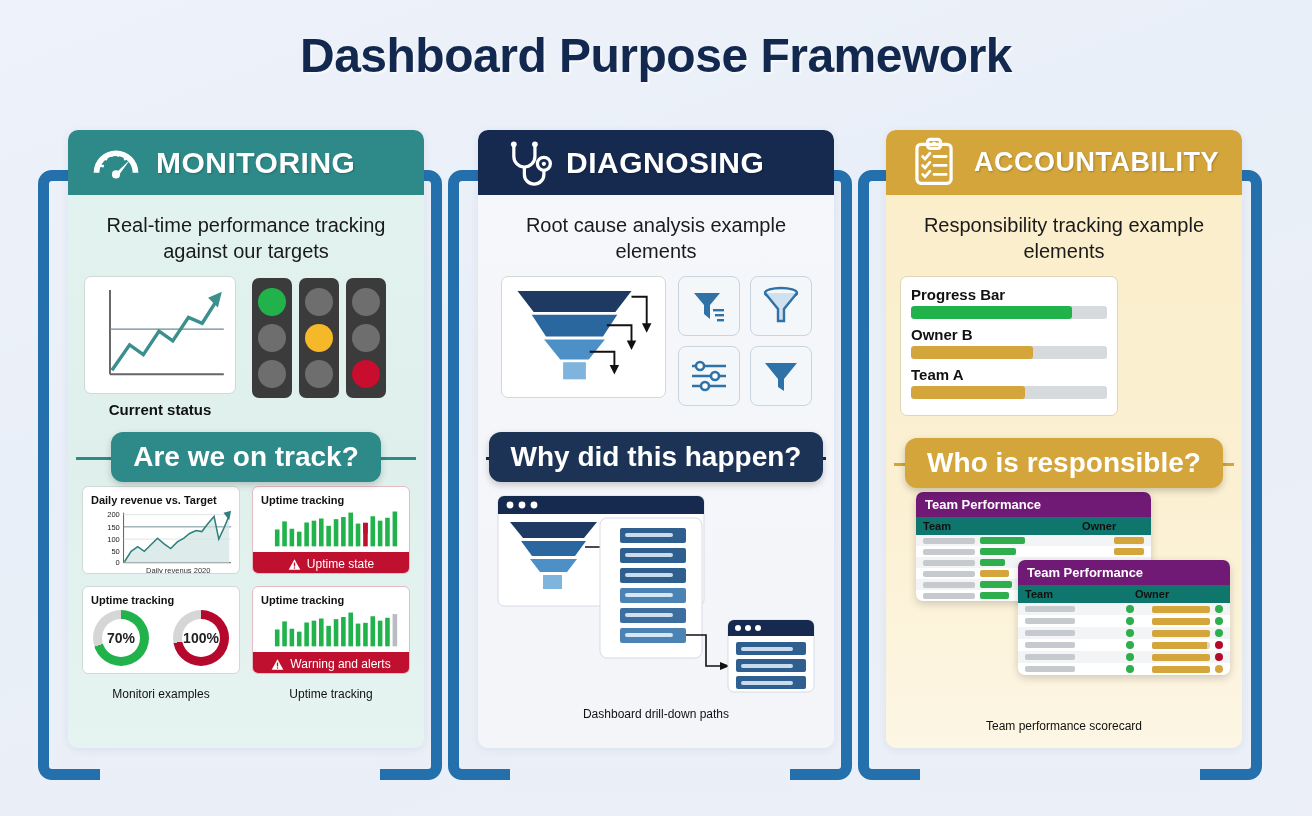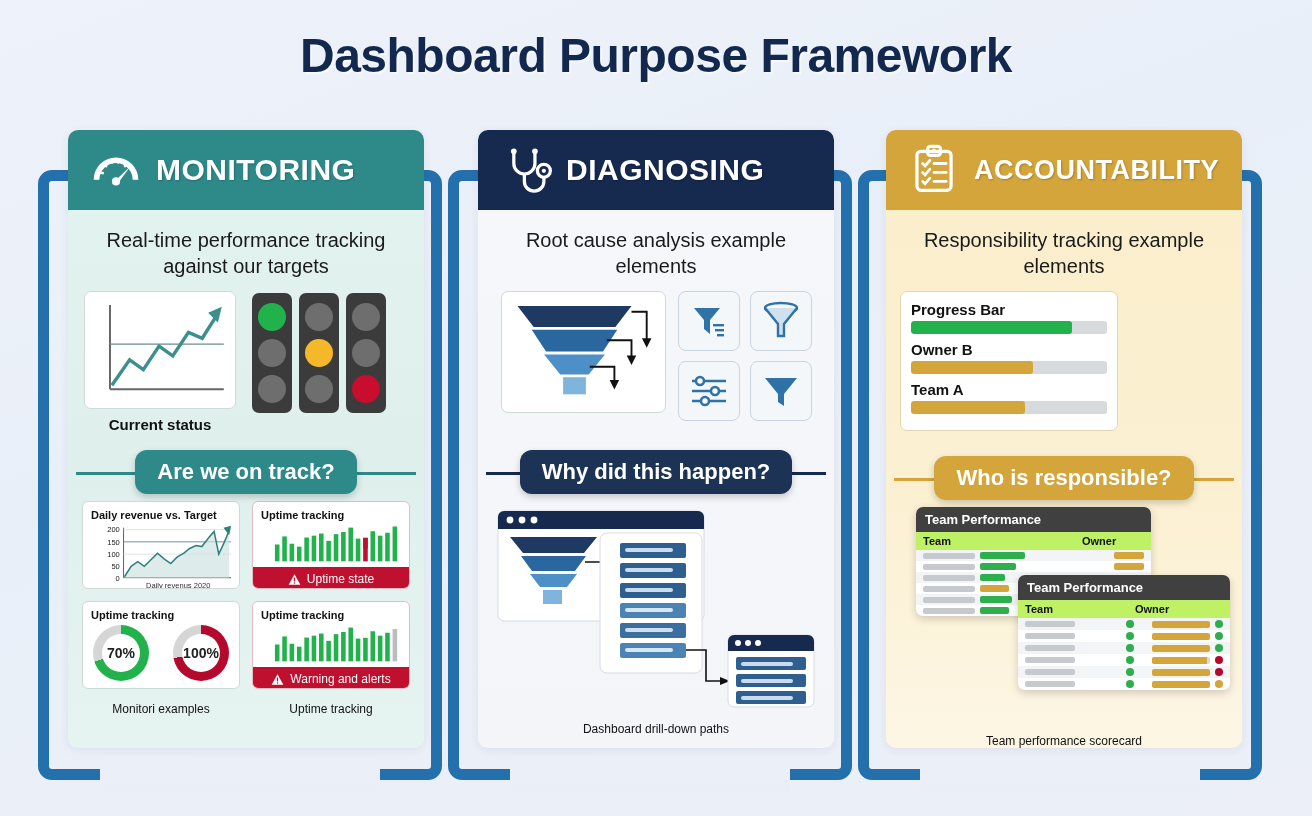--- a/index.html
+++ b/index.html
@@ -34,21 +34,21 @@
   .col {
     position:absolute; top:130px; width:356px; height:618px;
     border-radius:10px; overflow:hidden;
     box-shadow:0 2px 10px rgba(20,40,80,.07);
   }
   .col.c1 { left:68px;  background:linear-gradient(180deg,#e3f3ef 0%,#dff0ec 55%,#e6f4f1 100%); }
   .col.c2 { left:478px; background:linear-gradient(180deg,#f6f7fa 0%,#f3f5f9 100%); }
   .col.c3 { left:886px; background:linear-gradient(180deg,#faeeca 0%,#fbf0d2 60%,#fdf6e4 100%); }
 
   .hdr {
-    height:80px; display:flex; align-items:center; gap:14px;
+    height:65px; display:flex; align-items:center; gap:14px;
     padding-left:22px; border-radius:8px 8px 0 0;
   }
   .hdr .ico { width:52px; height:52px; flex:0 0 52px; }
   .hdr .htxt { color:#fff; font-size:30px; font-weight:bold; letter-spacing:.5px;
                text-shadow:1px 1px 2px rgba(0,0,0,.22); white-space:nowrap; }
   .c1 .hdr { background:#2e8a89; }
   .c2 .hdr { background:#16294f; }
   .c3 .hdr { background:#d3a53a; }
   .c3 .htxt { font-size:27px; }
 
@@ -57,21 +57,21 @@
     padding:18px 18px 0; font-weight:400;
   }
 
   
   .divwrap { position:relative; height:58px; margin-top:10px; display:flex;
              align-items:center; justify-content:center; }
   .divwrap .rule { position:absolute; left:8px; right:8px; top:50%; height:3px; }
   .c1 .rule{ background:#2e8a89; } .c2 .rule{ background:#16294f; } .c3 .rule{ background:#d3a53a; }
   .pill {
     position:relative; z-index:2; border-radius:12px; color:#fff;
-    font-size:22px; font-weight:bold; padding:9px 22px;
+    font-size:28px; font-weight:bold; padding:9px 22px;
     box-shadow:0 3px 7px rgba(0,0,0,.2); white-space:nowrap;
   }
   .c1 .pill{ background:#2e8a89; } .c2 .pill{ background:#1d3356; } .c3 .pill{ background:#d3a53a; }
 
   
   .card { background:#fff; border:1px solid #cfd9d6; border-radius:7px; }
   .caption { text-align:center; font-size:12px; color:#111; margin-top:7px; }
 
   
   .mon-top { display:flex; gap:16px; padding:12px 16px 0; align-items:flex-start; }
@@ -115,23 +115,23 @@
   .badges{ display:flex; flex-direction:column; justify-content:space-around;
            margin-left:0; padding:4px 0; }
   .badgerow{ display:flex; align-items:center; }
   .lead{ width:26px; height:1.5px; background:#c8a84e; }
   .badge{ background:#dfb34a; border-radius:6px; color:#1a1a1a; font-size:15px;
           padding:4px 11px; box-shadow:0 2px 3px rgba(0,0,0,.17); white-space:nowrap;}
 
   .scorewrap{ position:relative; height:205px; margin:0 14px; }
   .sheet{ position:absolute; background:#fff; border-radius:7px;
           box-shadow:0 3px 9px rgba(0,0,0,.18); overflow:hidden; }
-  .sheethdr{ background:#404040; color:#fff; font-size:13px; font-weight:bold;
+  .sheethdr{ background:#701a75; color:#fff; font-size:13px; font-weight:bold;
              padding:5px 9px; }
-  .thead{ display:flex; background:#bef264; font-size:11px; font-weight:bold;
+  .thead{ display:flex; background:#0f766e; font-size:11px; font-weight:bold;
           color:#111; padding:3px 7px; }
   .trow{ display:flex; align-items:center; padding:2px 7px; gap:5px; }
   .trow:nth-child(odd){ background:#f3f4f6; }
   .gbar{ height:7px; border-radius:2px; }
   .dot{ width:8px; height:8px; border-radius:50%; }
   .hidebar{ height:6px; background:#c6cacf; border-radius:2px; }
 </style>
 </head>
 <body>
 

